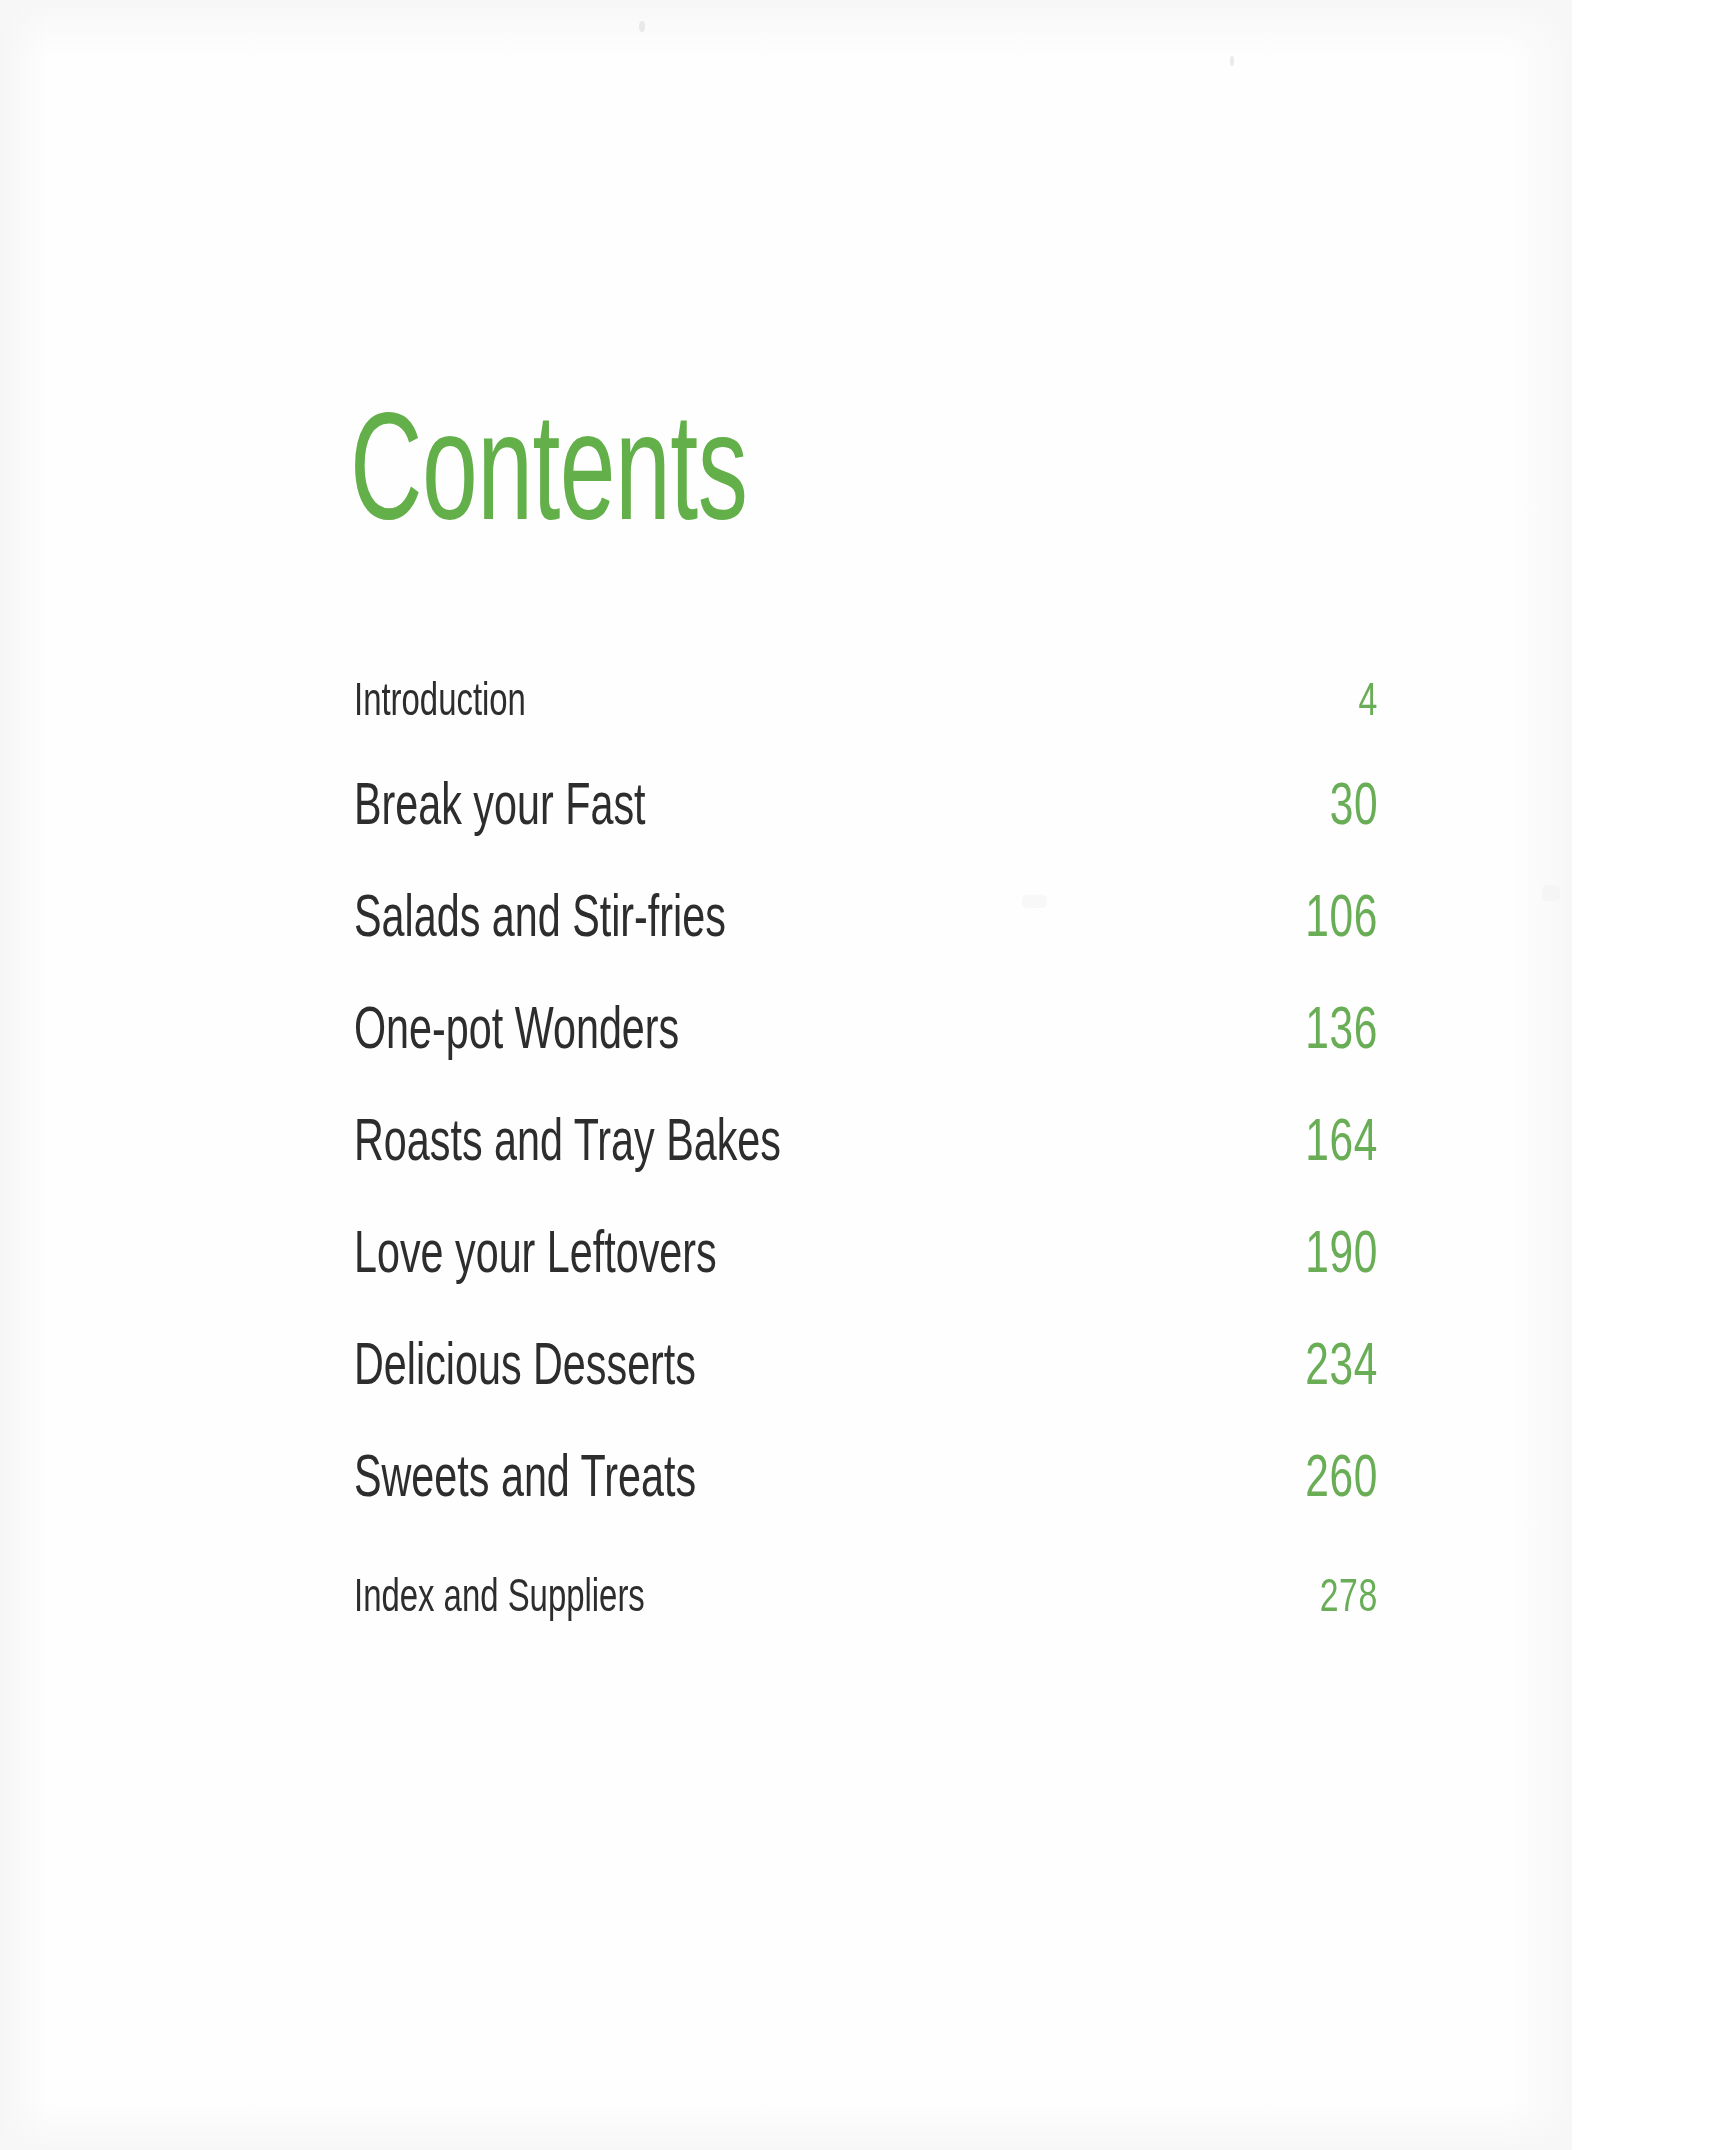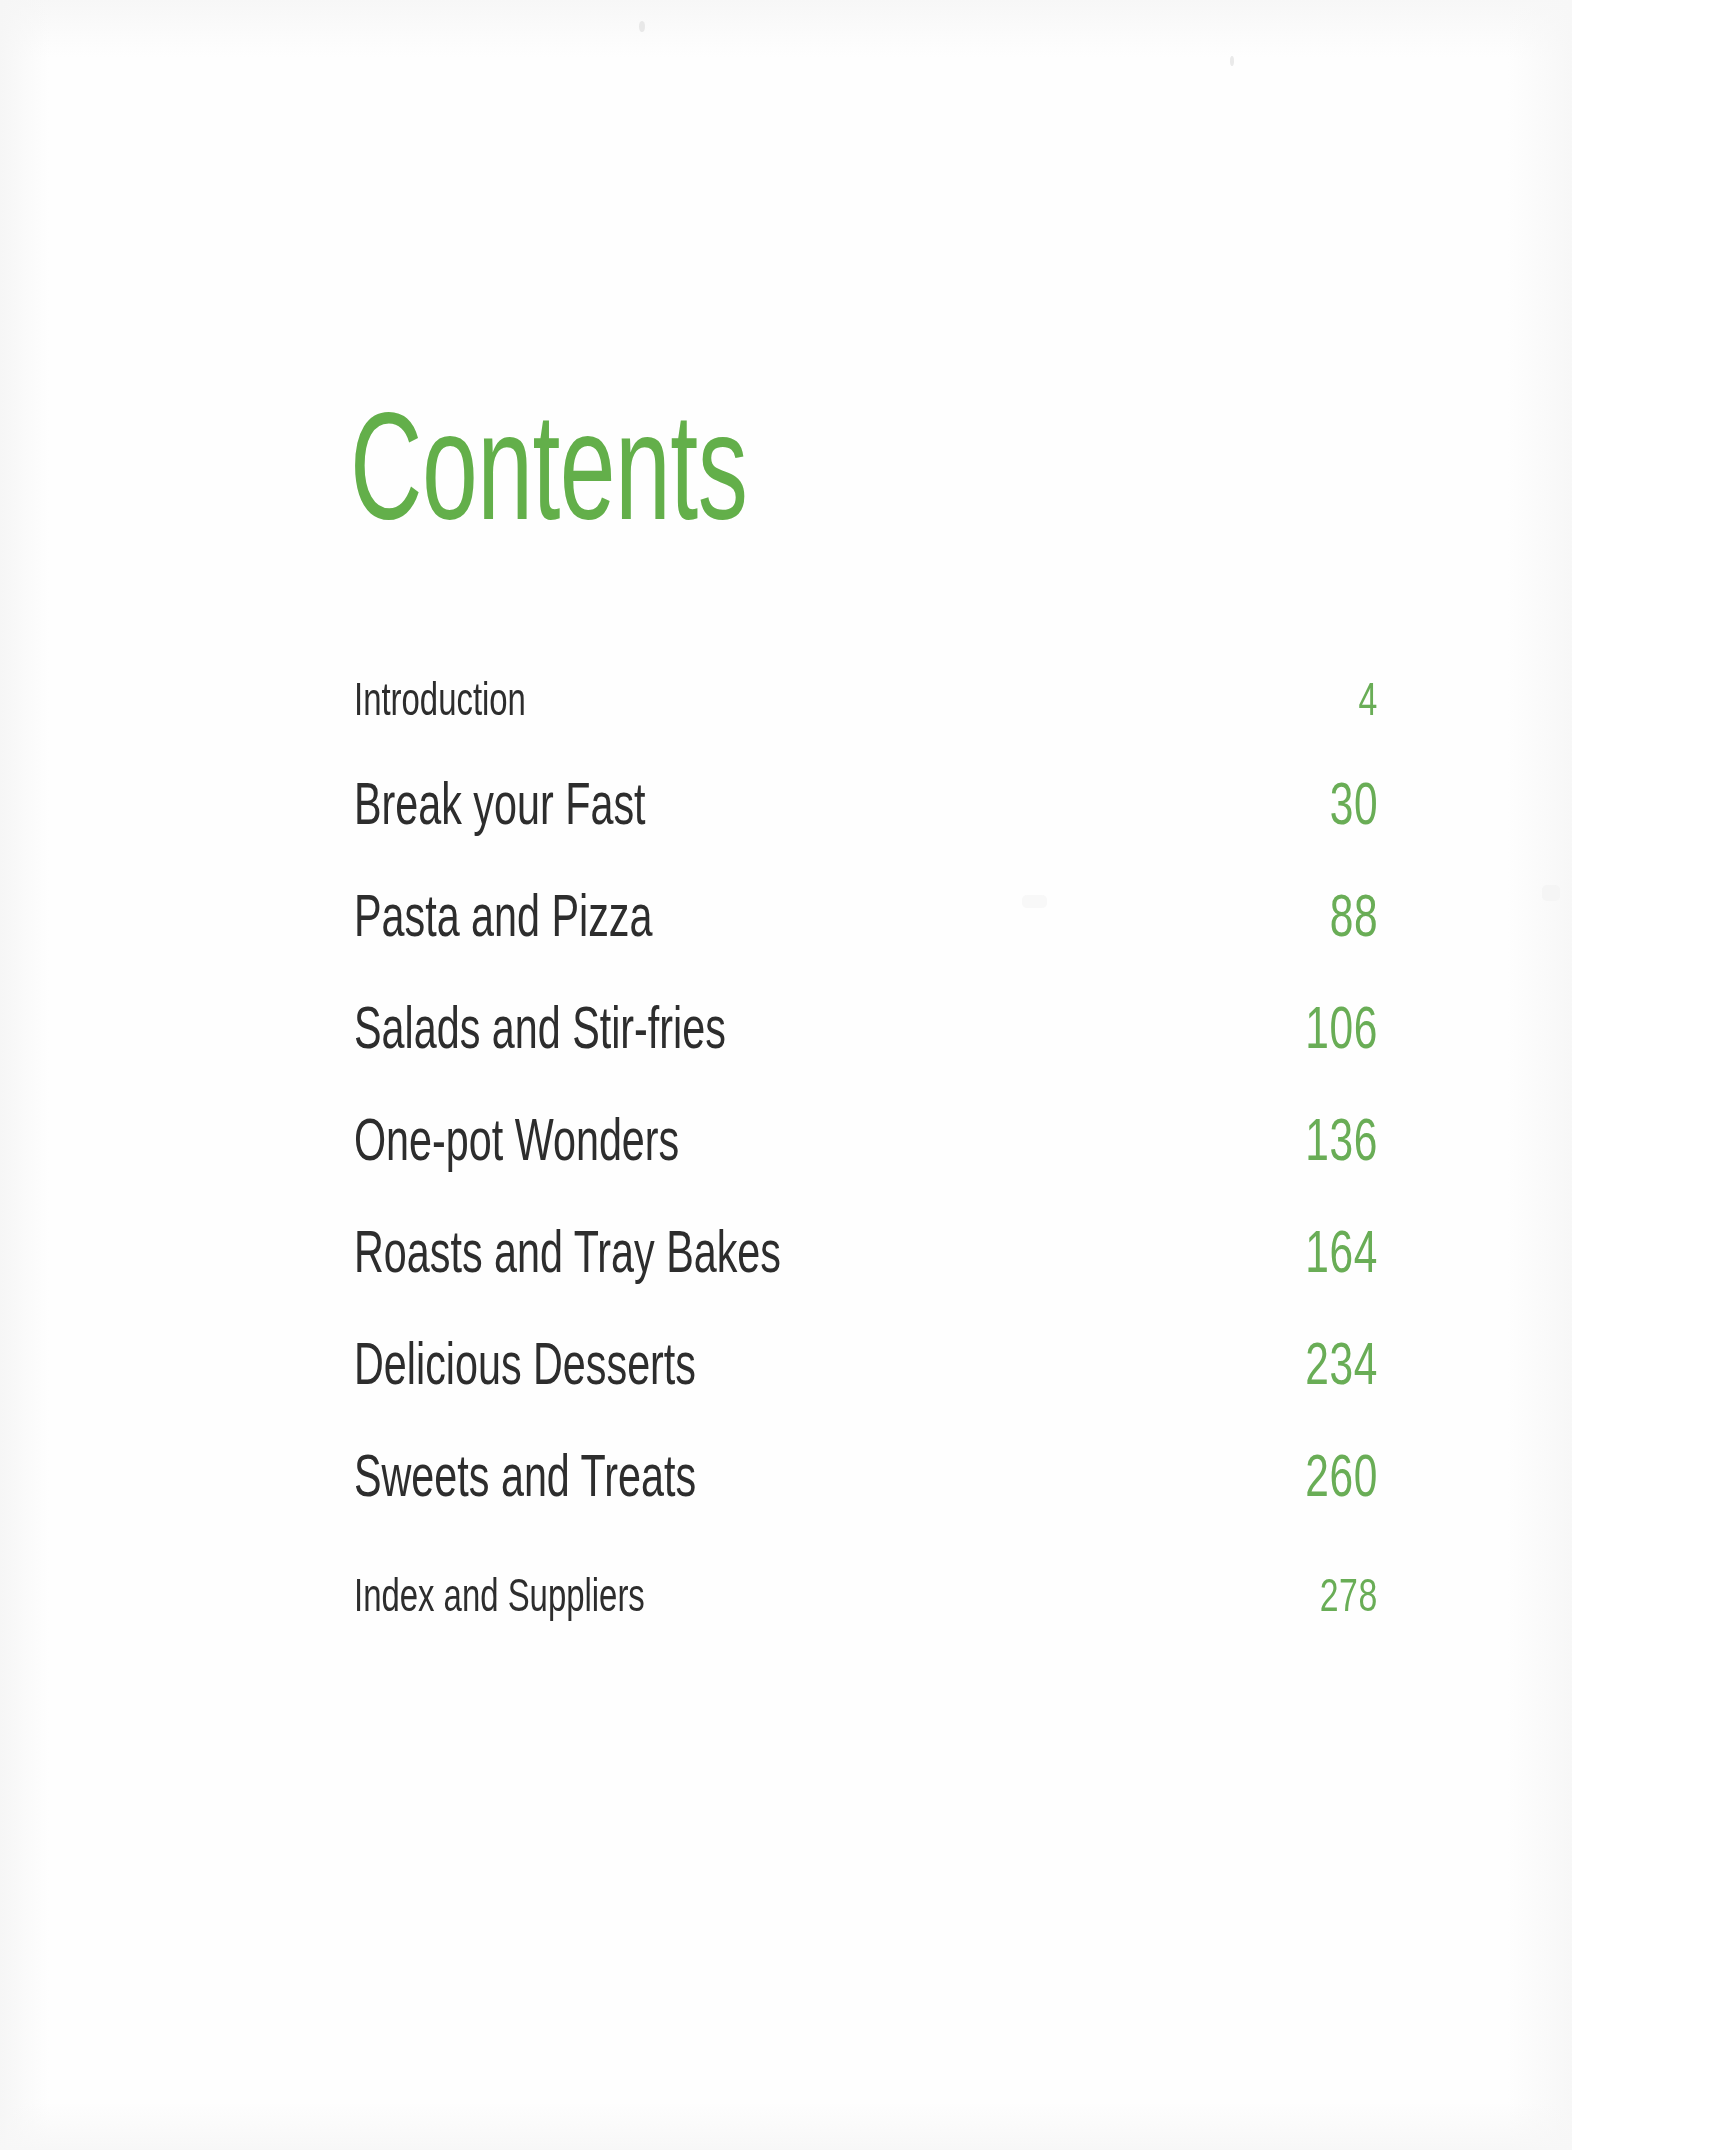--- a/index.html
+++ b/index.html
@@ -129,34 +129,34 @@
   <div id="toc">
       <div class="toc-row size-sm">
         <span class="toc-title" style="color: rgb(45, 45, 45);">Introduction</span>
         <span class="toc-page" style="color: rgb(105, 173, 86);">4</span>
       </div>
       <div class="toc-row size-lg">
         <span class="toc-title" style="color: rgb(45, 45, 45);">Break your Fast</span>
         <span class="toc-page" style="color: rgb(105, 173, 86);">30</span>
       </div>
       <div class="toc-row size-lg">
-        <span class="toc-title" style="color: rgb(45, 45, 45);">Pasta and Pizza</span>
-        <span class="toc-page" style="color: rgb(105, 173, 86);">88</span>
-      </div>
-      <div class="toc-row size-lg">
         <span class="toc-title" style="color: rgb(45, 45, 45);">Salads and Stir-fries</span>
         <span class="toc-page" style="color: rgb(105, 173, 86);">106</span>
       </div>
       <div class="toc-row size-lg">
         <span class="toc-title" style="color: rgb(45, 45, 45);">One-pot Wonders</span>
         <span class="toc-page" style="color: rgb(105, 173, 86);">136</span>
       </div>
       <div class="toc-row size-lg">
         <span class="toc-title" style="color: rgb(45, 45, 45);">Roasts and Tray Bakes</span>
         <span class="toc-page" style="color: rgb(105, 173, 86);">164</span>
+      </div>
+      <div class="toc-row size-lg">
+        <span class="toc-title" style="color: rgb(45, 45, 45);">Love your Leftovers</span>
+        <span class="toc-page" style="color: rgb(105, 173, 86);">190</span>
       </div>
       <div class="toc-row size-lg">
         <span class="toc-title" style="color: rgb(45, 45, 45);">Delicious Desserts</span>
         <span class="toc-page" style="color: rgb(105, 173, 86);">234</span>
       </div>
       <div class="toc-row size-lg">
         <span class="toc-title" style="color: rgb(45, 45, 45);">Sweets and Treats</span>
         <span class="toc-page" style="color: rgb(105, 173, 86);">260</span>
       </div>
       <div class="toc-row size-sm">

